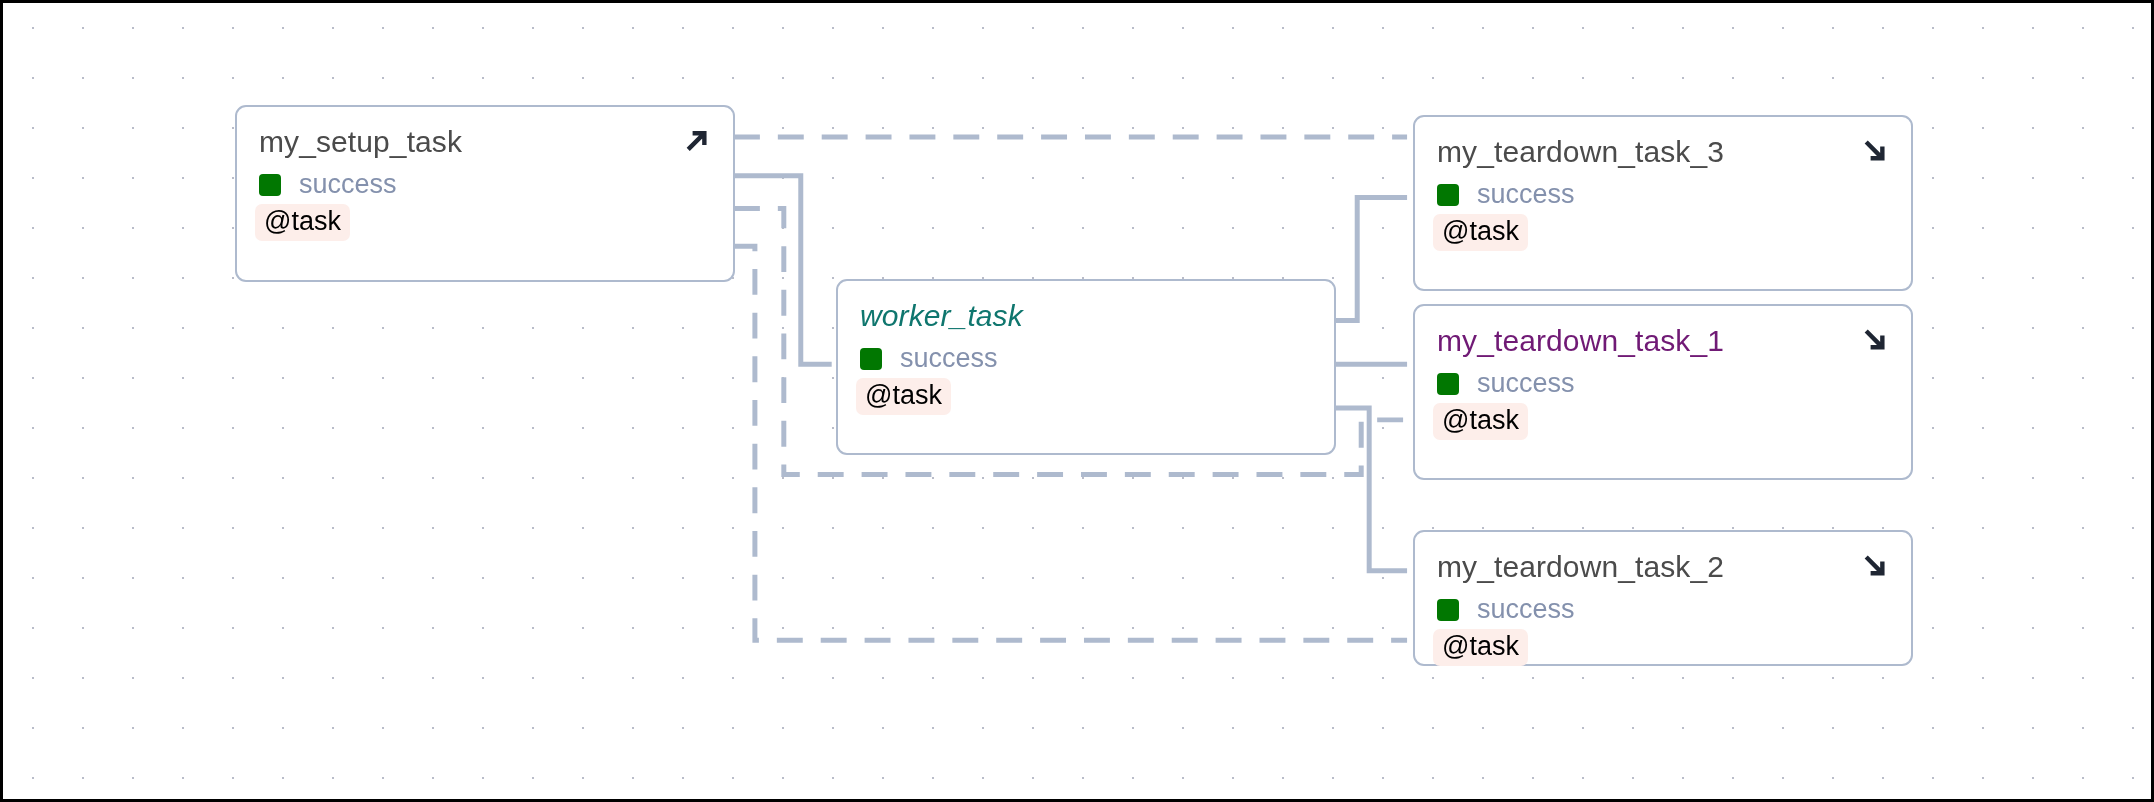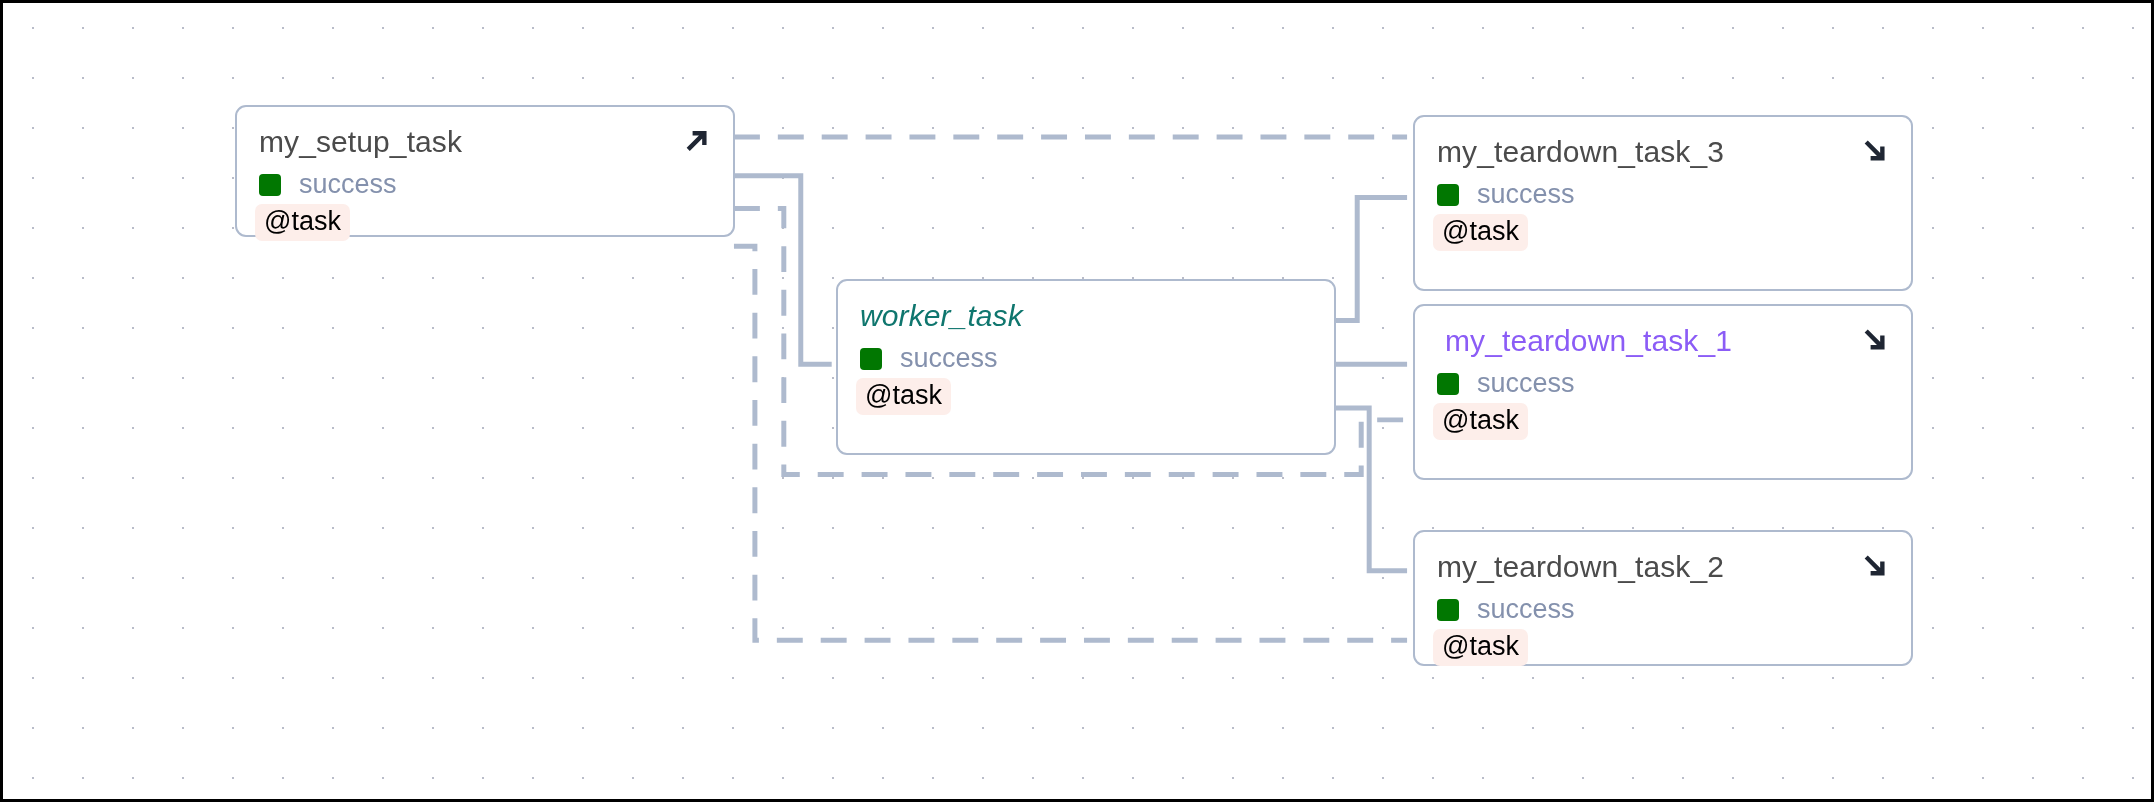--- a/index.html
+++ b/index.html
@@ -91,21 +91,21 @@
       <path d="M 733 135 L 1408 135" fill="none" stroke="#aebace" stroke-width="5" stroke-linecap="butt" stroke-linejoin="miter" stroke-dasharray="26 18"></path>
       <path d="M 733 174 L 800 174 L 800 364 L 831 364" fill="none" stroke="#aebace" stroke-width="5" stroke-linecap="butt" stroke-linejoin="miter"></path>
       <path d="M 733 207 L 783 207 L 783 475 L 1362 475 L 1362 420 L 1408 420" fill="none" stroke="#aebace" stroke-width="5" stroke-linecap="butt" stroke-linejoin="miter" stroke-dasharray="26 18"></path>
       <path d="M 733 245 L 754 245 L 754 642 L 1408 642" fill="none" stroke="#aebace" stroke-width="5" stroke-linecap="butt" stroke-linejoin="miter" stroke-dasharray="26 18"></path>
       <path d="M 1335 320 L 1358 320 L 1358 196 L 1408 196" fill="none" stroke="#aebace" stroke-width="5" stroke-linecap="butt" stroke-linejoin="miter"></path>
       <path d="M 1335 364 L 1408 364" fill="none" stroke="#aebace" stroke-width="5" stroke-linecap="butt" stroke-linejoin="miter"></path>
       <path d="M 1335 408 L 1370 408 L 1370 572 L 1408 572" fill="none" stroke="#aebace" stroke-width="5" stroke-linecap="butt" stroke-linejoin="miter"></path>
     </svg>
 
   <div id="node-layer">
-      <div class="graph-node" style="left: 232px; top: 102px; width: 500px; height: 132px; border-color: rgb(174, 186, 206); background: rgb(255, 255, 255);">
+      <div class="graph-node" style="left: 232px; top: 102px; width: 500px; height: 177px; border-color: rgb(174, 186, 206); background: rgb(255, 255, 255);">
         <div class="node-title" style="color: rgb(75, 75, 75);">my_setup_task</div>
         <span class="node-arrow" style="color: rgb(31, 38, 51);"><svg viewBox="0 0 24 24" width="34" height="34" aria-hidden="true">
             <path d="M6.5 18.6 L16.4 8.7 M9.6 7.2 H17.9 V15.5" fill="none" stroke="currentColor" stroke-width="3.1" stroke-linecap="butt" stroke-linejoin="miter"></path>
           </svg></span>
         <div class="node-status-row">
           <span class="status-swatch" style="background: rgb(1, 119, 1);"></span>
           <span class="status-text" style="color: rgb(132, 145, 173);">success</span>
         </div>
         <div class="node-badge" style="background: rgb(253, 238, 234); color: rgb(0, 0, 0);">@task</div>
       </div>
@@ -122,21 +122,21 @@
         <span class="node-arrow" style="color: rgb(31, 38, 51);"><svg viewBox="0 0 24 24" width="34" height="34" aria-hidden="true">
             <path d="M6.5 6.4 L16.4 16.3 M9.6 17.8 H17.9 V9.5" fill="none" stroke="currentColor" stroke-width="3.1" stroke-linecap="butt" stroke-linejoin="miter"></path>
           </svg></span>
         <div class="node-status-row">
           <span class="status-swatch" style="background: rgb(1, 119, 1);"></span>
           <span class="status-text" style="color: rgb(132, 145, 173);">success</span>
         </div>
         <div class="node-badge" style="background: rgb(253, 238, 234); color: rgb(0, 0, 0);">@task</div>
       </div>
       <div class="graph-node" style="left: 1410px; top: 301px; width: 500px; height: 176px; border-color: rgb(174, 186, 206); background: rgb(255, 255, 255);">
-        <div class="node-title" style="color: #8b5cf6; margin-left: 8px;">my_teardown_task_1</div>
+        <div class="node-title" style="color: #701a75;">my_teardown_task_1</div>
         <span class="node-arrow" style="color: rgb(31, 38, 51);"><svg viewBox="0 0 24 24" width="34" height="34" aria-hidden="true">
             <path d="M6.5 6.4 L16.4 16.3 M9.6 17.8 H17.9 V9.5" fill="none" stroke="currentColor" stroke-width="3.1" stroke-linecap="butt" stroke-linejoin="miter"></path>
           </svg></span>
         <div class="node-status-row">
           <span class="status-swatch" style="background: rgb(1, 119, 1);"></span>
           <span class="status-text" style="color: rgb(132, 145, 173);">success</span>
         </div>
         <div class="node-badge" style="background: rgb(253, 238, 234); color: rgb(0, 0, 0);">@task</div>
       </div>
       <div class="graph-node" style="left: 1410px; top: 527px; width: 500px; height: 136px; border-color: rgb(174, 186, 206); background: rgb(255, 255, 255);">

